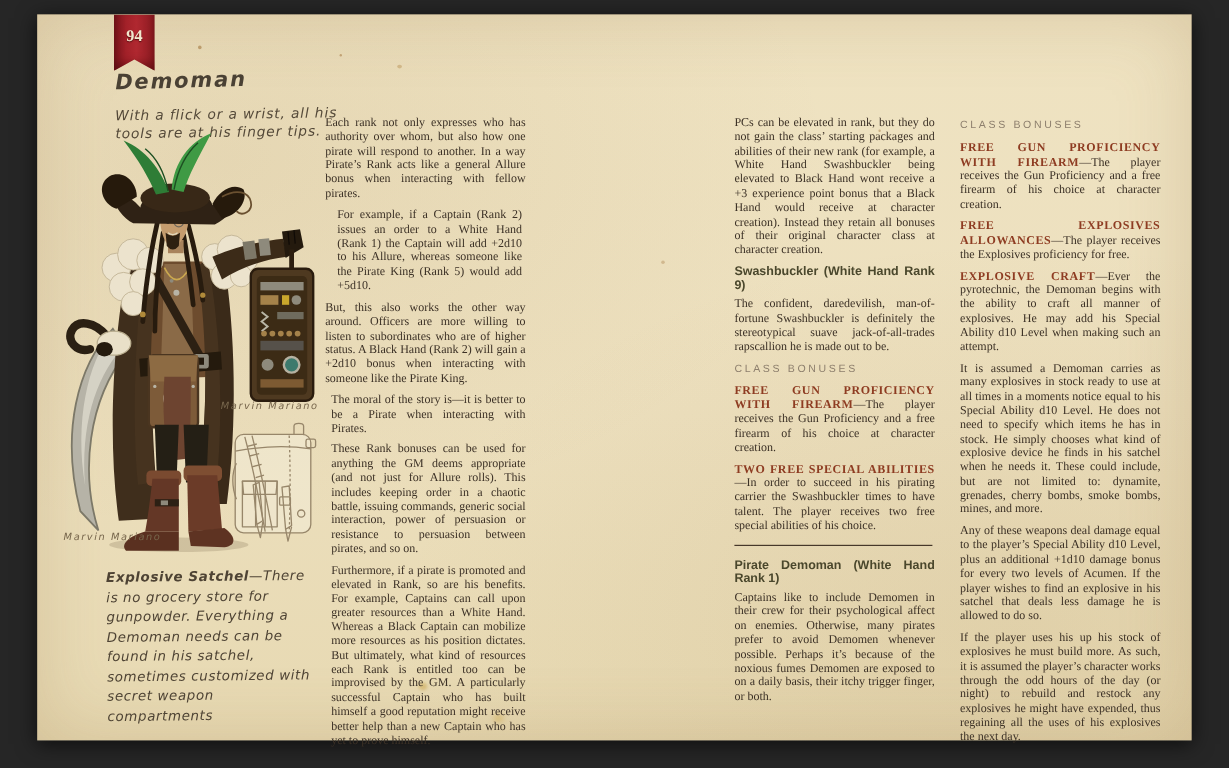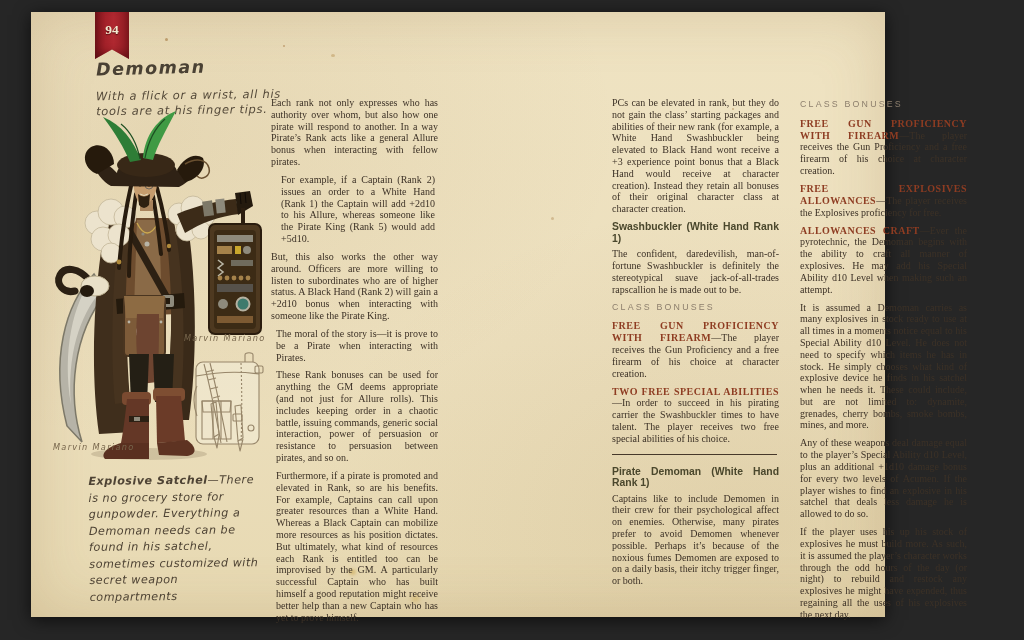--- a/index.html
+++ b/index.html
@@ -3,27 +3,26 @@
 <meta charset="utf-8">
 <style>
   html,body{margin:0;padding:0;}
   body{
     width:1024px;height:640px;
     background:#262626;
     position:relative;overflow:hidden;
     font-family:"Liberation Serif", serif;
   }
   .page{
-    position:absolute;left:31px;top:12px;width:806px;height:605px;
+    position:absolute;left:31px;top:12px;width:962px;height:605px;
     background:
       radial-gradient(ellipse at 15% 20%, rgba(150,115,60,0.10), transparent 45%),
       radial-gradient(ellipse at 85% 85%, rgba(150,115,60,0.10), transparent 45%),
       linear-gradient(180deg,#efe3c2 0%,#ecdfbd 55%,#e7d9b2 100%);
     box-shadow:0 3px 16px rgba(0,0,0,0.65), inset 0 0 60px rgba(140,105,55,0.22);
-    padding-left:48px;
   }
   .speck{position:absolute;border-radius:50%;}
   .sp1{left:134px;top:26px;width:3px;height:3px;background:rgba(150,100,40,0.5);}
   .sp2{left:252px;top:33px;width:2px;height:2px;background:rgba(150,100,40,0.45);}
   .sp3{left:300px;top:42px;width:4px;height:3px;background:rgba(165,120,50,0.35);filter:blur(0.5px);}
   .sp4{left:318px;top:557px;width:7px;height:6px;background:rgba(190,140,30,0.35);filter:blur(1.5px);}
   .sp5{left:380px;top:583px;width:9px;height:7px;background:rgba(200,150,30,0.30);filter:blur(2px);}
   .sp6{left:520px;top:205px;width:3px;height:3px;background:rgba(150,100,40,0.3);}
   .sp7{left:701px;top:96px;width:2px;height:2px;background:rgba(150,100,40,0.4);}
 
@@ -252,40 +251,40 @@
   <div class="sig sig-bottom">Marvin Mariano</div>
 
   <div class="hw note">
     <span class="note-lead">Explosive Satchel</span><span>—There is no grocery store for gunpowder. Everything a Demoman needs can be found in his satchel, sometimes customized with secret weapon compartments</span>
   </div>
 
   <div class="col col1">
     <p>Each rank not only expresses who has authority over whom, but also how one pirate will respond to another. In a way Pirate’s Rank acts like a general Allure bonus when interacting with fellow pirates.</p>
     <p class="pull">For example, if a Captain (Rank 2) issues an order to a White Hand (Rank 1) the Captain will add +2d10 to his Allure, whereas someone like the Pirate King (Rank 5) would add +5d10.</p>
     <p>But, this also works the other way around. Officers are more willing to listen to subordinates who are of higher status. A Black Hand (Rank 2) will gain a +2d10 bonus when interacting with someone like the Pirate King.</p>
-    <p class="ind">The moral of the story is—it is prove to be a Pirate when interacting with Pirates.</p>
+    <p class="ind">The moral of the story is—it is better to be a Pirate when interacting with Pirates.</p>
     <p class="ind">These Rank bonuses can be used for anything the GM deems appropriate (and not just for Allure rolls). This includes keeping order in a chaotic battle, issuing commands, generic social interaction, power of persuasion or resistance to persuasion between pirates, and so on.</p>
     <p class="ind">Furthermore, if a pirate is promoted and elevated in Rank, so are his benefits. For example, Captains can call upon greater resources than a White Hand. Whereas a Black Captain can mobilize more resources as his position dictates. But ultimately, what kind of resources each Rank is entitled too can be improvised by the GM. A particularly successful Captain who has built himself a good reputation might receive better help than a new Captain who has yet to prove himself.</p>
   </div>
 
   <div class="col col2">
     <p>PCs can be elevated in rank, but they do not gain the class’ starting packages and abilities of their new rank (for example, a White Hand Swashbuckler being elevated to Black Hand wont receive a +3 experience point bonus that a Black Hand would receive at character creation). Instead they retain all bonuses of their original character class at character creation.</p>
-    <div class="sans-heading">Swashbuckler (White Hand Rank 1)</div>
+    <div class="sans-heading">Swashbuckler (White Hand Rank 9)</div>
     <p>The confident, daredevilish, man-of-fortune Swashbuckler is definitely the stereotypical suave jack-of-all-trades rapscallion he is made out to be.</p>
     <div class="caps-gray">CLASS BONUSES</div>
     <p><span class="lead-red">FREE GUN PROFICIENCY WITH FIREARM</span><span>—The player receives the Gun Proficiency and a free firearm of his choice at character creation.</span></p>
     <p><span class="lead-red">TWO FREE SPECIAL ABILITIES</span><span>—In order to succeed in his pirating carrier the Swashbuckler times to have talent. The player receives two free special abilities of his choice.</span></p>
     <hr class="divider">
     <div class="sans-heading">Pirate Demoman (White Hand Rank 1)</div>
     <p>Captains like to include Demomen in their crew for their psychological affect on enemies. Otherwise, many pirates prefer to avoid Demomen whenever possible. Perhaps it’s because of the noxious fumes Demomen are exposed to on a daily basis, their itchy trigger finger, or both.</p>
   </div>
 
   <div class="col col3">
     <div class="caps-gray">CLASS BONUSES</div>
     <p><span class="lead-red">FREE GUN PROFICIENCY WITH FIREARM</span><span>—The player receives the Gun Proficiency and a free firearm of his choice at character creation.</span></p>
     <p><span class="lead-red">FREE EXPLOSIVES ALLOWANCES</span><span>—The player receives the Explosives proficiency for free.</span></p>
-    <p><span class="lead-red">ALLOWANCES CRAFT</span><span>—Ever the pyrotechnic, the Demoman begins with the ability to craft all manner of explosives. He may add his Special Ability d10 Level when making such an attempt.</span></p>
+    <p><span class="lead-red">EXPLOSIVE CRAFT</span><span>—Ever the pyrotechnic, the Demoman begins with the ability to craft all manner of explosives. He may add his Special Ability d10 Level when making such an attempt.</span></p>
     <p>It is assumed a Demoman carries as many explosives in stock ready to use at all times in a moments notice equal to his Special Ability d10 Level. He does not need to specify which items he has in stock. He simply chooses what kind of explosive device he finds in his satchel when he needs it. These could include, but are not limited to: dynamite, grenades, cherry bombs, smoke bombs, mines, and more.</p>
     <p>Any of these weapons deal damage equal to the player’s Special Ability d10 Level, plus an additional +1d10 damage bonus for every two levels of Acumen. If the player wishes to find an explosive in his satchel that deals less damage he is allowed to do so.</p>
     <p>If the player uses his up his stock of explosives he must build more. As such, it is assumed the player’s character works through the odd hours of the day (or night) to rebuild and restock any explosives he might have expended, thus regaining all the uses of his explosives the next day.</p>
   </div>
 
 </div>
 
 </body></html>

